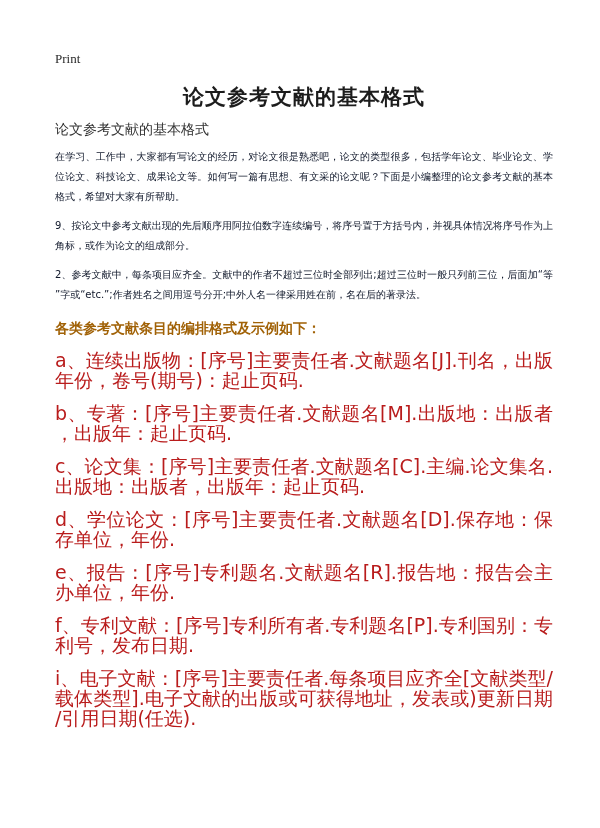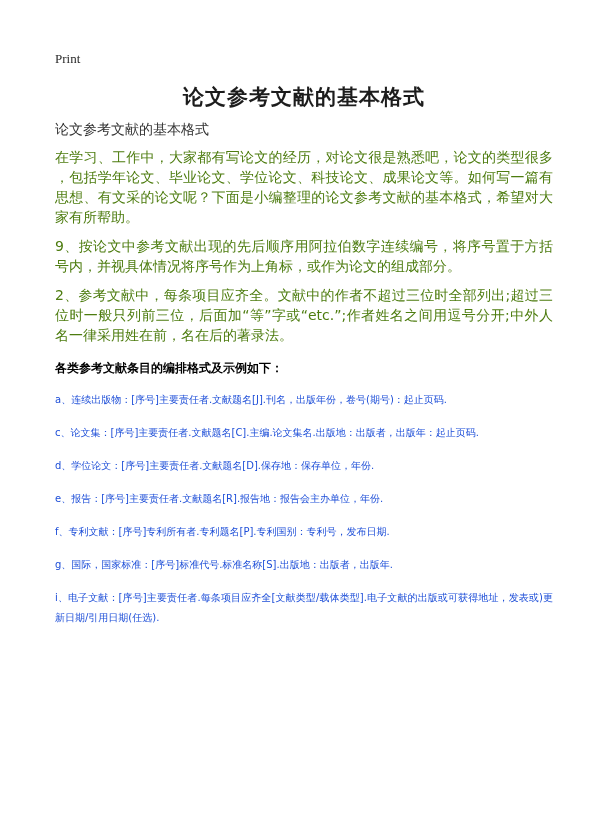--- a/index.html
+++ b/index.html
@@ -37,42 +37,42 @@
     line-height: 26px;
     letter-spacing: 1px;
   }
   .doc-subtitle {
     margin: 10px 0 0 0;
     font-size: 14px;
     color: #333333;
     line-height: 19px;
   }
   .para {
-    font-size: 14px;
+    font-size: 10px;
     line-height: 20px;
     text-align: justify;
     line-break: anywhere;
     margin: 0 0 9px 0;
-    color: #4d7c0f;
+    color: #0f172a;
   }
   .intro { margin-top: 8px; }
   .section-heading {
-    font-size: 12px;
+    font-size: 14px;
     font-weight: 700;
-    color: #000000;
+    color: #a16207;
     line-height: 20px;
     margin: 13px 0 12px 0;
   }
   .entry {
-    font-size: 10px;
+    font-size: 19px;
     line-height: 20px;
     text-align: justify;
     line-break: anywhere;
     margin: 0 0 13px 0;
-    color: #1d4ed8;
+    color: #b91c1c;
   }
 </style>
 </head>
 <body>
 
 <div class="page">
 
   <span class="print-label">Print</span>
 
   <h1 class="doc-title">论文参考文献的基本格式</h1>
@@ -83,27 +83,27 @@
 
   <p class="para">9、按论文中参考文献出现的先后顺序用阿拉伯数字连续编号，将序号置于方括号内，并视具体情况将序号作为上角标，或作为论文的组成部分。</p>
 
   <p class="para">2、参考文献中，每条项目应齐全。文献中的作者不超过三位时全部列出;超过三位时一般只列前三位，后面加“等”字或“etc.”;作者姓名之间用逗号分开;中外人名一律采用姓在前，名在后的著录法。</p>
 
 
   <div class="section-heading">各类参考文献条目的编排格式及示例如下：</div>
 
   <p class="entry">a、连续出版物：[序号]主要责任者.文献题名[J].刊名，出版年份，卷号(期号)：起止页码.</p>
 
+  <p class="entry">b、专著：[序号]主要责任者.文献题名[M].出版地：出版者，出版年：起止页码.</p>
 
   <p class="entry">c、论文集：[序号]主要责任者.文献题名[C].主编.论文集名.出版地：出版者，出版年：起止页码.</p>
 
   <p class="entry">d、学位论文：[序号]主要责任者.文献题名[D].保存地：保存单位，年份.</p>
 
-  <p class="entry">e、报告：[序号]主要责任者.文献题名[R].报告地：报告会主办单位，年份.</p>
+  <p class="entry">e、报告：[序号]专利题名.文献题名[R].报告地：报告会主办单位，年份.</p>
 
   <p class="entry">f、专利文献：[序号]专利所有者.专利题名[P].专利国别：专利号，发布日期.</p>
 
-  <p class="entry">g、国际，国家标准：[序号]标准代号.标准名称[S].出版地：出版者，出版年.</p>
 
 
   <p class="entry">i、电子文献：[序号]主要责任者.每条项目应齐全[文献类型/载体类型].电子文献的出版或可获得地址，发表或)更新日期/引用日期(任选).</p>
 
 </div>
 
 </body></html>

